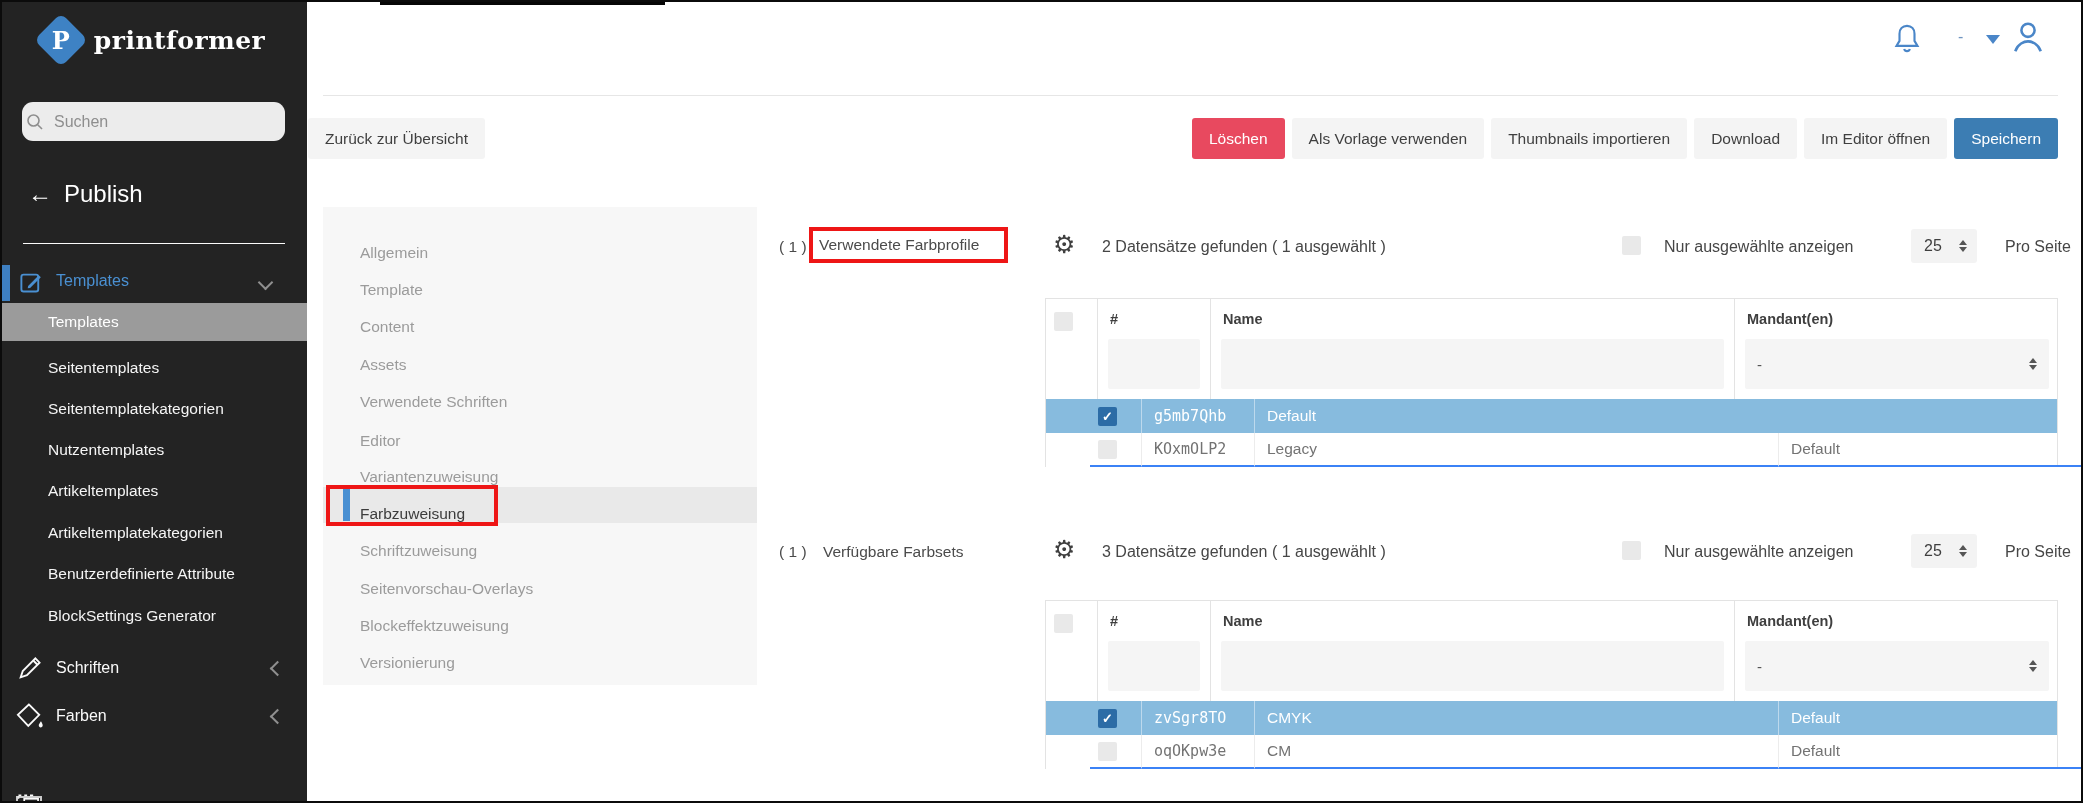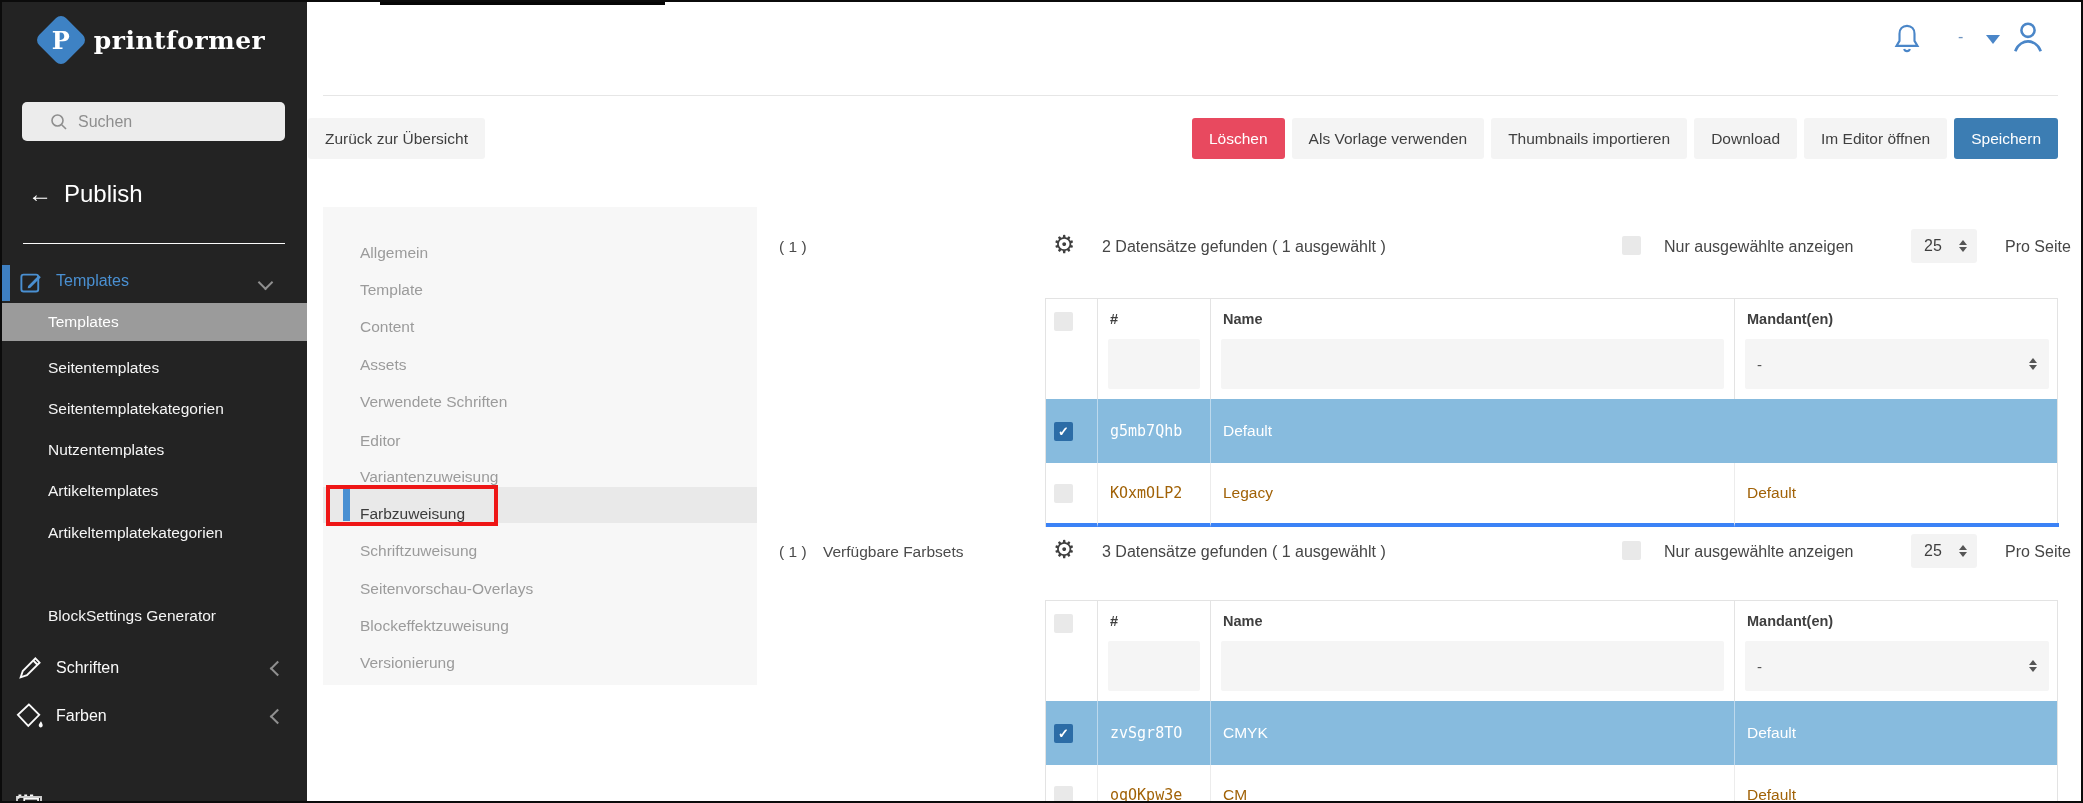--- a/index.html
+++ b/index.html
@@ -7,21 +7,21 @@
        font-family:"Liberation Sans",sans-serif;color:#3f3f3f;}
   #app{position:absolute;inset:0;width:2083px;height:803px;}
   .frame{position:absolute;inset:0;border:2px solid #0b0b0b;pointer-events:none;z-index:60;}
 
   
   .sidebar{position:absolute;left:0;top:0;width:307px;height:803px;background:#232323;z-index:5;}
   .brand-row{position:absolute;left:0;top:10px;width:307px;height:60px;display:flex;align-items:center;justify-content:center;gap:14px;}
   .logo-diamond{width:38px;height:38px;background:#3e82c4;border-radius:7px;transform:rotate(45deg);display:flex;align-items:center;justify-content:center;}
   .logo-diamond span{transform:rotate(-45deg);color:#fff;font-family:"DejaVu Serif",serif;font-weight:bold;font-size:24px;}
   .brand-text{color:#fff;font-family:"DejaVu Serif",serif;font-weight:bold;font-size:25px;letter-spacing:.5px;}
-  .search-box{position:absolute;left:22px;top:102px;width:263px;height:39px;background:#ececec;border-radius:5px;display:flex;align-items:center;padding:0 28px;box-sizing:border-box;gap:8px;}
+  .search-box{position:absolute;left:22px;top:102px;width:263px;height:39px;background:#ececec;border-radius:11px;display:flex;align-items:center;padding:0 4px;box-sizing:border-box;gap:8px;}
   .search-box input{border:none;background:transparent;outline:none;font-size:16px;color:#555;width:200px;font-family:"Liberation Sans",sans-serif;}
   .search-box input::placeholder{color:#8e8e8e;}
   .publish-row{position:absolute;left:28px;top:180px;display:flex;align-items:center;gap:12px;color:#fff;font-size:24px;font-weight:500;}
   .side-divider{position:absolute;left:23px;top:243px;width:262px;height:1px;background:#fbfbfb;}
   .parent-row{position:absolute;left:0;top:263px;width:307px;height:40px;}
   .parent-bar{position:absolute;left:0;top:2px;width:10px;height:36px;background:#3e7fc1;}
   .parent-icon{position:absolute;left:18px;top:6px;}
   .parent-label{position:absolute;left:56px;top:9px;color:#4a90d2;font-size:16px;font-weight:500;}
   .chev{display:inline-block;width:9px;height:9px;border-style:solid;border-color:#8f8f8f;border-width:0;}
   .chev-down{border-right-width:2px;border-bottom-width:2px;transform:rotate(45deg);}
@@ -79,23 +79,23 @@
   .thead,.tr{display:grid;grid-template-columns:52px 113px 524px 324px;}
   .thead{height:100px;}
   .th{position:relative;border-right:1px solid #e3e3e3;box-sizing:border-box;}
   .th:last-child{border-right:none;}
   .th .cbwrap{position:absolute;left:8px;top:13px;}
   .th-label{position:absolute;left:12px;top:12px;font-size:14.5px;font-weight:bold;color:#3f3f3f;}
   .filter-input{position:absolute;left:10px;right:10px;top:40px;height:50px;background:#f5f5f5;border-radius:2px;cursor:text;}
   .filter-select{position:absolute;left:10px;right:10px;top:40px;height:50px;background:#f5f5f5;border-radius:2px;
                  display:flex;align-items:center;justify-content:space-between;padding:0 12px;box-sizing:border-box;
                  font-size:15px;color:#555;cursor:pointer;}
-  .tr{height:64px;background:#fff;}
-  .td{display:flex;align-items:center;padding-left:12px;box-sizing:border-box;font-size:15.5px;color:#a16207;
-      border-right:1px solid #ececec;border-bottom:4px solid #3b82f6;}
+  .tr{height:34px;background:#fff;padding-left:44px;}
+  .td{display:flex;align-items:center;padding-left:12px;box-sizing:border-box;font-size:15.5px;color:#737373;
+      border-right:1px solid #ececec;border-bottom:2px solid #3b82f6;}
   .td:last-child{border-right:none;}
   .td.td-cb{padding-left:8px;}
   .td.mono{font-family:"DejaVu Sans Mono",monospace;font-size:15px;}
   .tr.selected{background:#87bbde;}
   .tr.selected .td{color:#fff;border-right:1px solid rgba(255,255,255,.45);border-bottom:none;}
   .tr.selected .td:last-child{border-right:none;}
   svg{display:block;}
 </style>
 </head>
 <body>
@@ -149,20 +149,23 @@
         <span>Seitentemplatekategorien</span>
       </div>
     <div class="sub-item" style="top:431px">
         <span>Nutzentemplates</span>
       </div>
     <div class="sub-item" style="top:472px">
         <span>Artikeltemplates</span>
       </div>
     <div class="sub-item" style="top:514px">
         <span>Artikeltemplatekategorien</span>
+      </div>
+    <div class="sub-item" style="top:555px">
+        <span>Benutzerdefinierte Attribute</span>
       </div>
     <div class="sub-item" style="top:597px">
         <span>BlockSettings Generator</span>
       </div>
 
     <div class="side-icon-item" style="top:648px">
       <span class="ic">
         <svg width="28" height="28" viewBox="0 0 24 24" fill="none" stroke="#fafafa" stroke-width="1.6">
             <path d="M4 20l1.8-5.4L16.6 3.8l3.6 3.6L9.4 18.2 4 20z"></path>
             <path d="M14.8 5.6l3.6 3.6"></path>
@@ -259,20 +262,23 @@
         <span>Blockeffektzuweisung</span>
       </div>
     <div class="subnav-item" style="top:429px">
         <span>Versionierung</span>
       </div>
   </div>
 
   <div class="redbox" style="left:326px;top:485px;width:172px;height:41px;"></div>
 
   <span class="sec-label" style="left:779px;top:238px;">( 1 )</span>
+  <div class="redbox" style="left:809px;top:227px;width:199px;height:36px;display:flex;align-items:center;">
+    <span class="sec-label" style="position:static;padding-left:6px;">Verwendete Farbprofile</span>
+  </div>
   <span class="gear" style="left:1053px;top:232px;">⚙</span>
   <span class="status-text" style="left:1092px;top:238px;">2 Datensätze gefunden ( 1 ausgewählt )</span>
   <span class="cbx" style="position:absolute;left:1622px;top:236px;"></span>
   <span class="status-text" style="left:1654px;top:238px;">Nur ausgewählte anzeigen</span>
   <div class="pp-select" style="left:1911px;top:229px;">
     <span>25</span>
     <span class="updown">
         <i class="up"></i>
         <i class="dn"></i>
       </span>

